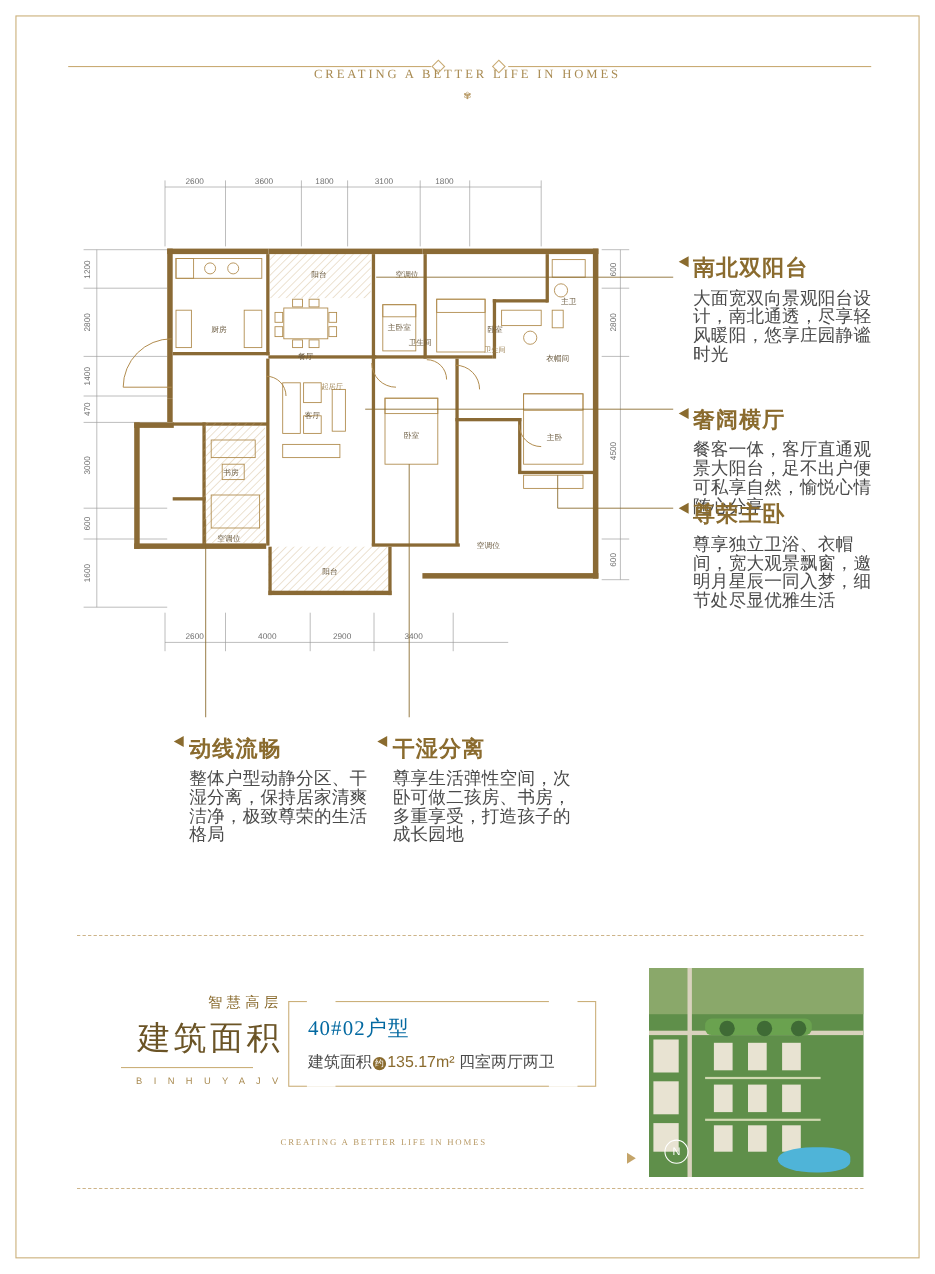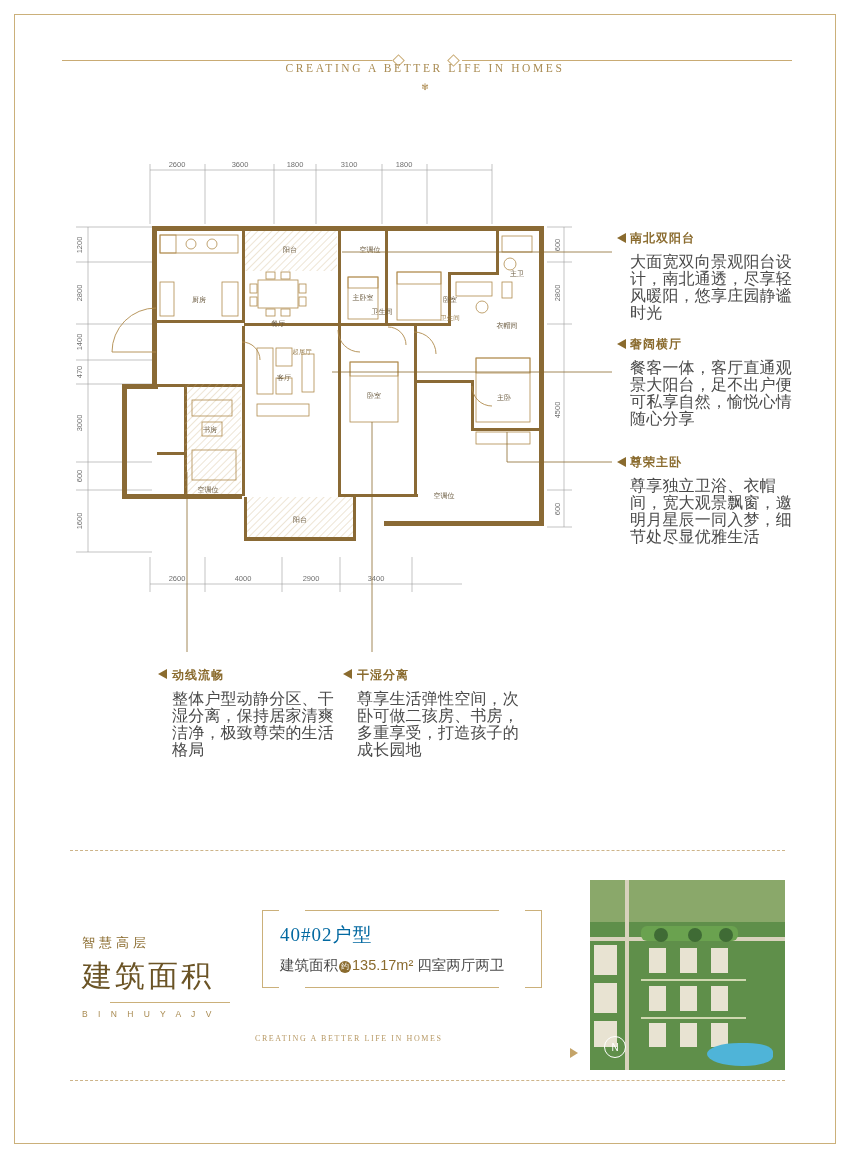--- a/index.html
+++ b/index.html
@@ -55,35 +55,35 @@
   .plan-wrap {
     position:absolute; left: 30px; top: 110px; width: 560px; height: 520px;
   }
   .plan-svg { position:absolute; left:0; top:0; }
 
   
   .callout {
     position:absolute; width: 175px;
   }
   .callout .c-title {
-    font-size: 12px; font-weight: bold; color:#8a6b2e; letter-spacing:1px;
+    font-size: 20px; font-weight: bold; color:#8a6b2e; letter-spacing:1px;
     margin-bottom: 6px;
   }
   .callout .c-body {
     font-size: 16px; line-height: 17px; color:#4a4a4a; letter-spacing:0.2px;
   }
   .callout .arrow-h {
     position:absolute; left:-13px; top: 3px;
     width: 0; height:0;
     border-top: 5px solid transparent;
     border-bottom: 5px solid transparent;
     border-right: 9px solid #8a6b2e;
   }
   .co-right1 { left: 608px; top: 208px; }
-  .co-right2 { left: 608px; top: 314px; }
+  .co-right2 { left: 608px; top: 346px; }
   .co-right3 { left: 608px; top: 432px; }
 
   .co-bottom1 { left: 150px; top: 645px; width: 170px; }
   .co-bottom2 { left: 335px; top: 645px; width: 165px; }
   .callout .arrow-v {
     position:absolute; left:-14px; top:2px;
     width:0;height:0;
     border-top: 5px solid transparent;
     border-bottom: 5px solid transparent;
     border-right: 9px solid #8a6b2e;
@@ -92,21 +92,21 @@
   
   .footer-rule {
     position:absolute; left: 48px; top: 828px; width: 715px;
     border-top: 1px dashed #cdb489;
   }
   .footer-rule2 {
     position:absolute; left: 48px; top: 1058px; width: 715px;
     border-top: 1px dashed #cdb489;
   }
   .brand {
-    position:absolute; left: 60px; top: 912px; width: 175px; text-align:left;
+    position:absolute; left: 60px; top: 880px; width: 175px; text-align:right;
   }
   .brand .b-small {
     font-size: 13px; letter-spacing: 4px; color:#8a6b2e;
     font-family:"Liberation Serif", serif;
   }
   .brand .b-big {
     font-size: 30px; letter-spacing: 3px; color:#6b5426; margin-top: 4px;
     font-family:"Liberation Serif", serif;
   }
   .brand .b-pin {

